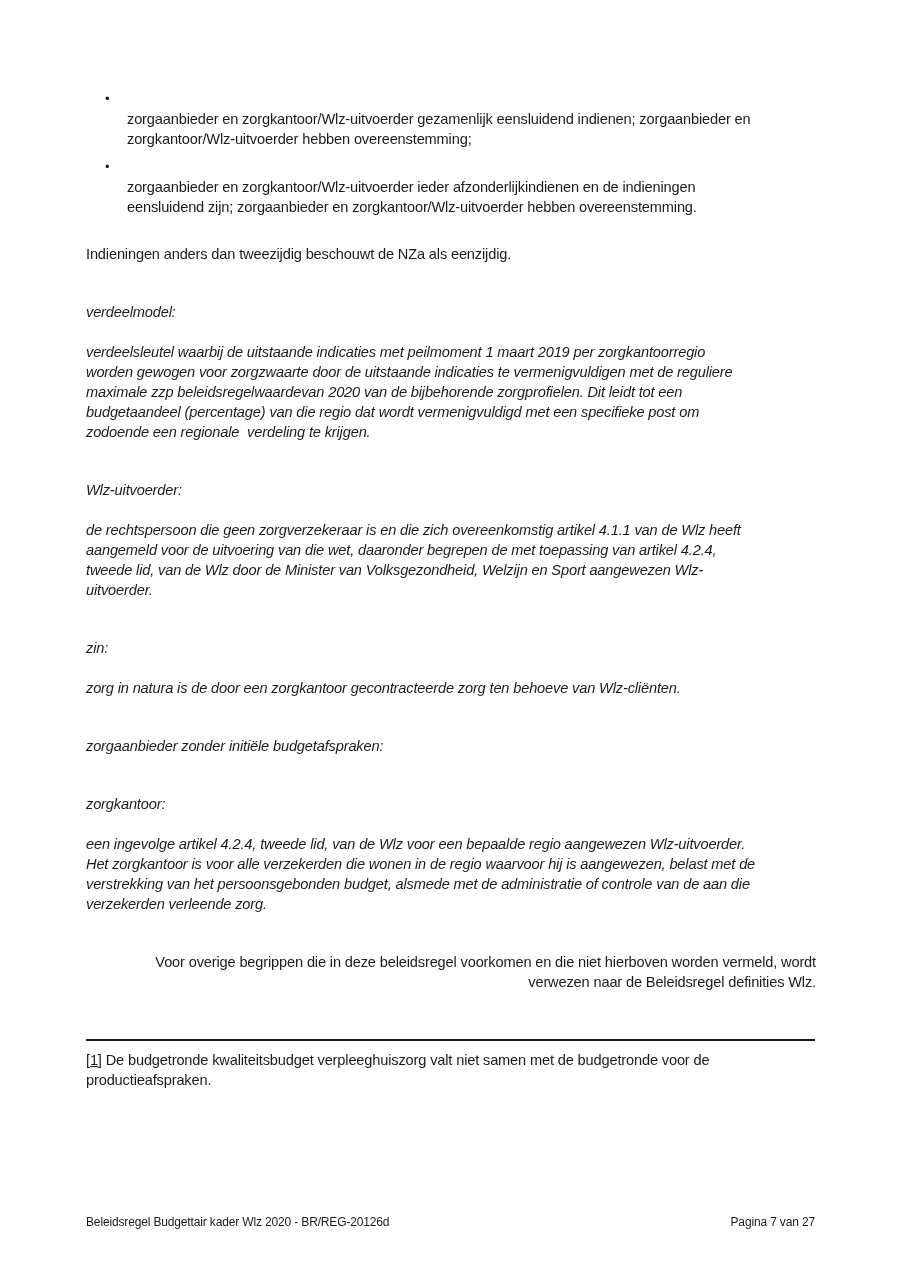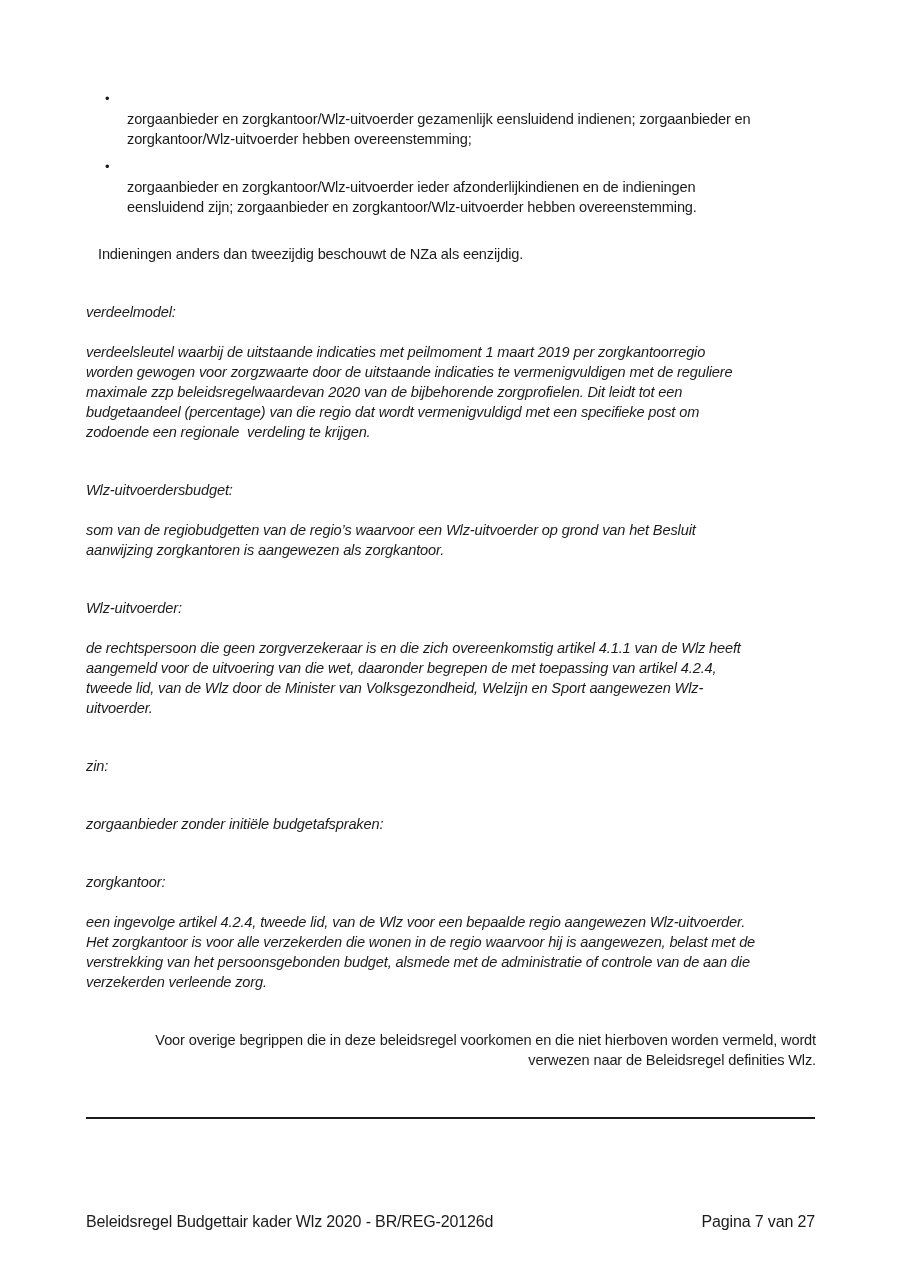--- a/index.html
+++ b/index.html
@@ -33,21 +33,21 @@
   li.bullet-item { display: flex; align-items: flex-start; }
   li.bullet-item + li.bullet-item { margin-top: 8px; }
   .bullet-dot {
     flex: 0 0 41px;
     padding-left: 19px;
     font-size: 13px;
     line-height: 20px;
   }
   .bullet-text { flex: 1 1 auto; }
 
-  .intro { margin-top: 27px; margin-left: 12px; }
+  .intro { margin-top: 27px; }
 
   .def-section { margin-top: 38px; font-style: italic; }
   .def-term { margin-bottom: 8px; }
 
   .closing { margin-top: 38px; text-align: right; }
 
   .footnote-rule {
     margin-top: 47px;
     border: none;
     border-top: 2px solid #1a1a1a;
@@ -57,21 +57,21 @@
   .footnote { margin-top: 9px; }
   .fn-marker { text-decoration: underline; }
 
   .footer {
     position: absolute;
     left: 86px;
     top: 1212px;
     width: 729px;
     display: flex;
     justify-content: space-between;
-    font-size: 16px;
+    font-size: 12px;
   }
 </style>
 </head>
 <body>
 
 <div class="page">
   <div class="content">
 
     <ul class="bullet-list">
       <li class="bullet-item">
@@ -90,55 +90,53 @@
 
     <section class="def-section">
       <p class="def-term pre">verdeelmodel:</p>
       <p class="def-body pre">verdeelsleutel waarbij de uitstaande indicaties met peilmoment 1 maart 2019 per zorgkantoorregio
 worden gewogen voor zorgzwaarte door de uitstaande indicaties te vermenigvuldigen met de reguliere
 maximale zzp beleidsregelwaardevan 2020 van de bijbehorende zorgprofielen. Dit leidt tot een
 budgetaandeel (percentage) van die regio dat wordt vermenigvuldigd met een specifieke post om
 zodoende een regionale  verdeling te krijgen.</p>
     </section>
 
-    <section class="def-section">
-      <p class="def-term pre">Wlz-uitvoerdersbudget:</p>
-      <p class="def-body pre">som van de regiobudgetten van de regio’s waarvoor een Wlz-uitvoerder op grond van het Besluit
-aanwijzing zorgkantoren is aangewezen als zorgkantoor.</p>
-    </section>
 
     <section class="def-section">
       <p class="def-term pre">Wlz-uitvoerder:</p>
       <p class="def-body pre">de rechtspersoon die geen zorgverzekeraar is en die zich overeenkomstig artikel 4.1.1 van de Wlz heeft
 aangemeld voor de uitvoering van die wet, daaronder begrepen de met toepassing van artikel 4.2.4,
 tweede lid, van de Wlz door de Minister van Volksgezondheid, Welzijn en Sport aangewezen Wlz-
 uitvoerder.</p>
     </section>
 
     <section class="def-section">
       <p class="def-term pre">zin:</p>
+      <p class="def-body pre">zorg in natura is de door een zorgkantoor gecontracteerde zorg ten behoeve van Wlz-cliënten.</p>
     </section>
 
     <section class="def-section">
       <p class="def-term pre">zorgaanbieder zonder initiële budgetafspraken:</p>
     </section>
 
     <section class="def-section">
       <p class="def-term pre">zorgkantoor:</p>
       <p class="def-body pre">een ingevolge artikel 4.2.4, tweede lid, van de Wlz voor een bepaalde regio aangewezen Wlz-uitvoerder.
 Het zorgkantoor is voor alle verzekerden die wonen in de regio waarvoor hij is aangewezen, belast met de
 verstrekking van het persoonsgebonden budget, alsmede met de administratie of controle van de aan die
 verzekerden verleende zorg.</p>
     </section>
 
     <p class="closing pre">Voor overige begrippen die in deze beleidsregel voorkomen en die niet hierboven worden vermeld, wordt
 verwezen naar de Beleidsregel definities Wlz.</p>
 
     <hr class="footnote-rule">
 
+    <p class="footnote pre"><span class="fn-marker">[1]</span><span> De budgetronde kwaliteitsbudget verpleeghuiszorg valt niet samen met de budgetronde voor de
+productieafspraken.</span></p>
 
   </div>
 
   <div class="footer">
     <span>Beleidsregel Budgettair kader Wlz 2020 - BR/REG-20126d</span>
     <span>Pagina 7 van 27</span>
   </div>
 </div>
 
 </body></html>

